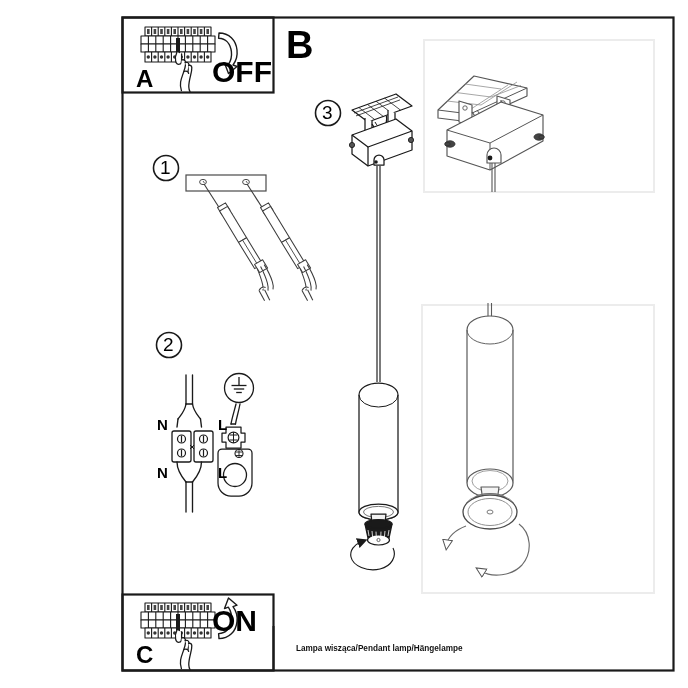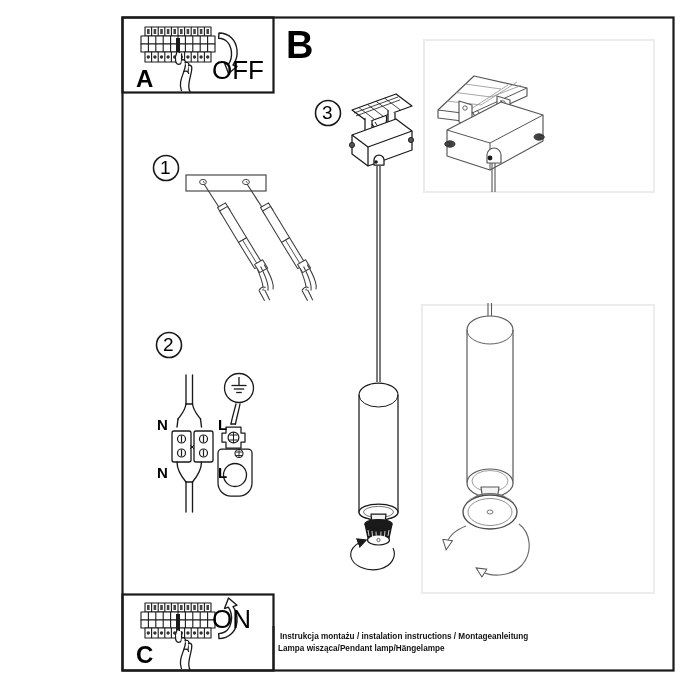--- a/index.html
+++ b/index.html
@@ -5,21 +5,21 @@
   html,body{margin:0;padding:0;background:#ffffff;}
   body{width:688px;height:688px;position:relative;overflow:hidden;
        font-family:"Liberation Sans","DejaVu Sans",sans-serif;color:#000;}
   .sheet{position:absolute;left:0;top:0;width:688px;height:688px;}
   svg{display:block;}
   .stage{position:absolute;left:0;top:0;width:688px;height:688px;}
   
   .txt{position:absolute;white-space:pre;line-height:1;}
   .bigB{font-size:38px;font-weight:700;letter-spacing:0px;}
   .letter{font-size:24px;font-weight:700;}
-  .word{font-size:26px;font-weight:400;}
+  .word{font-size:30px;font-weight:700;}
   .nl{font-size:15px;font-weight:700;}
   .foot{font-size:8.2px;font-weight:600;line-height:11px;color:#111;}
   .stepnum{font-size:19px;font-weight:500;}
 </style>
 </head>
 <body>
 
 <div class="sheet">
 
   <svg class="stage" width="688" height="688" viewBox="0 0 688 688">
@@ -501,16 +501,15 @@
 
   <div class="txt stepnum" style="left:160px; top:158px;">1</div>
   <div class="txt stepnum" style="left:163px; top:335px;">2</div>
   <div class="txt stepnum" style="left:322px; top:103px;">3</div>
 
   <div class="txt nl" style="left:157px; top:417px;">N</div>
   <div class="txt nl" style="left:218px; top:417px;">L</div>
   <div class="txt nl" style="left:157px; top:465px;">N</div>
   <div class="txt nl" style="left:218px; top:465px;">L</div>
 
-  <div class="txt foot" style="left:280px; top:631px;">Instrukcja montażu / instalation instructions / Montageanleitung</div>
-  <div class="txt foot" style="left:278px; top:643px;">Lampa wisząca/Pendant lamp/Hängelampe</div>
+  <div class="txt foot" style="left:296px; top:643px;">Lampa wisząca/Pendant lamp/Hängelampe</div>
 
 </div>
 
 </body></html>

